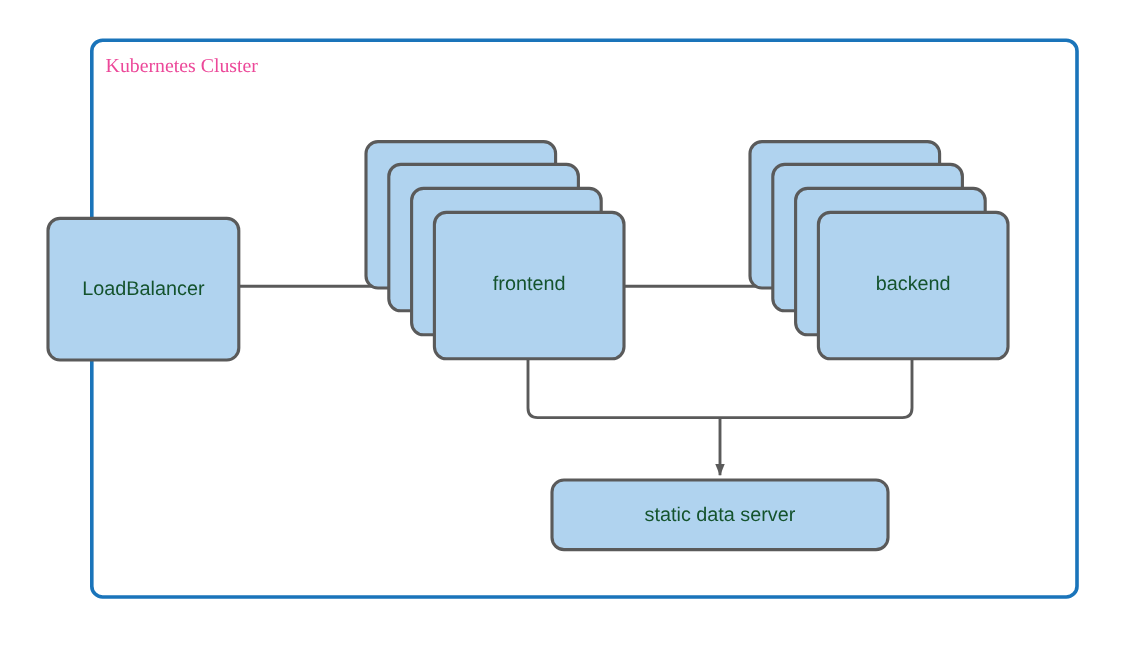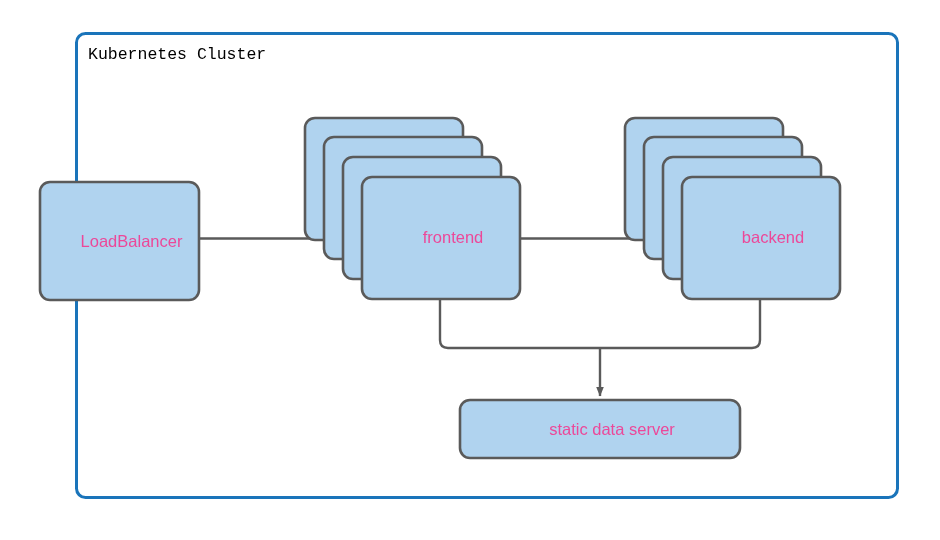--- a/index.html
+++ b/index.html
@@ -22,34 +22,33 @@
   #diagram-svg {
     position: absolute;
     left: 0;
     top: 0;
   }
   .node-label {
     position: absolute;
     display: flex;
     align-items: center;
     justify-content: center;
-    color: #ec4899;
+    color: #14532d;
     font-size: 16.5px;
     font-family: "Liberation Sans", sans-serif;
     white-space: nowrap;
     pointer-events: none;
-    padding-left: 12px;
   }
   .cluster-title {
     position: absolute;
     left: 88px;
     top: 45px;
-    color: #000000;
+    color: #ec4899;
     font-size: 16.5px;
-    font-family: Liberation Mono, monospace;
+    font-family: Liberation Serif, serif;
     white-space: nowrap;
   }
   #lb-label   { left: 39px;  top: 181px; width: 161px; height: 120px; }
   #fe-label   { left: 362px; top: 176px; width: 158px; height: 122px; text-align: right; }
   #be-label   { left: 682px; top: 176px; width: 158px; height: 122px; }
   #sds-label  { left: 459px; top: 399px; width: 282px; height: 60px; }
 </style>
 </head>
 <body>
 

